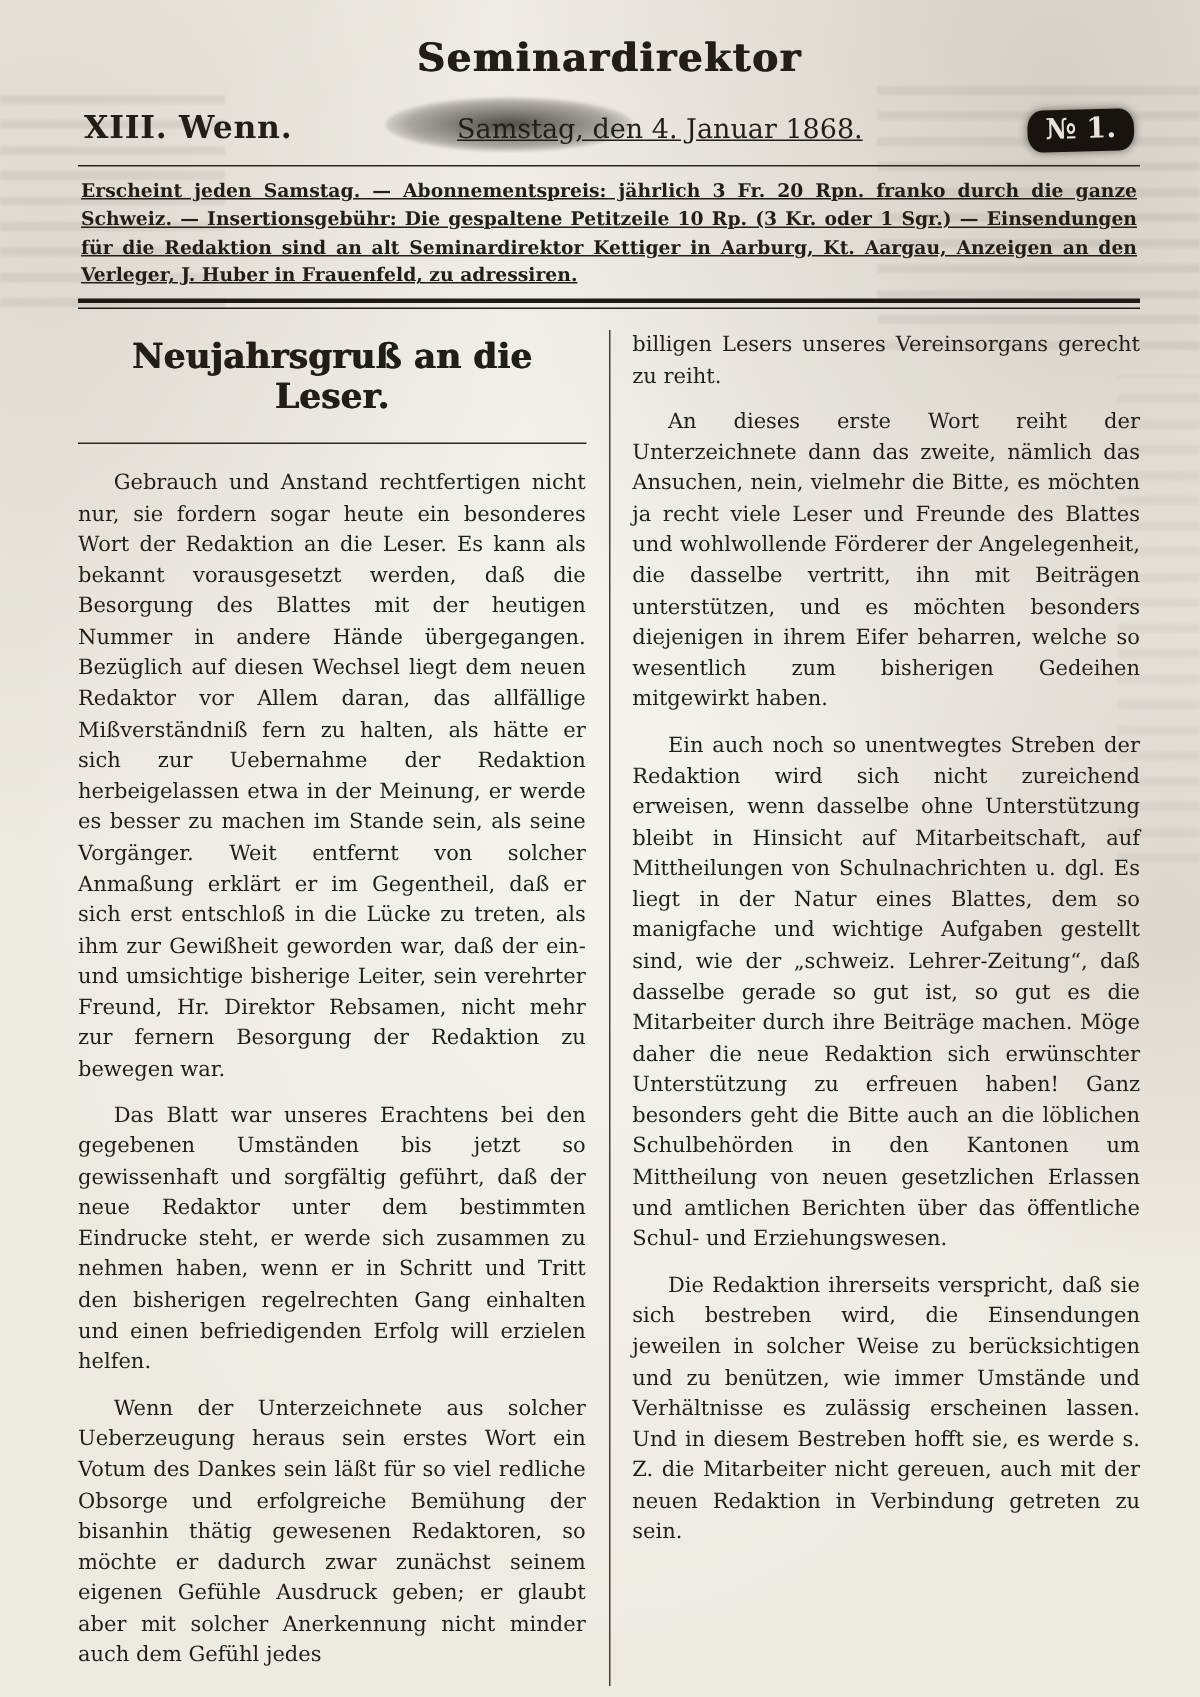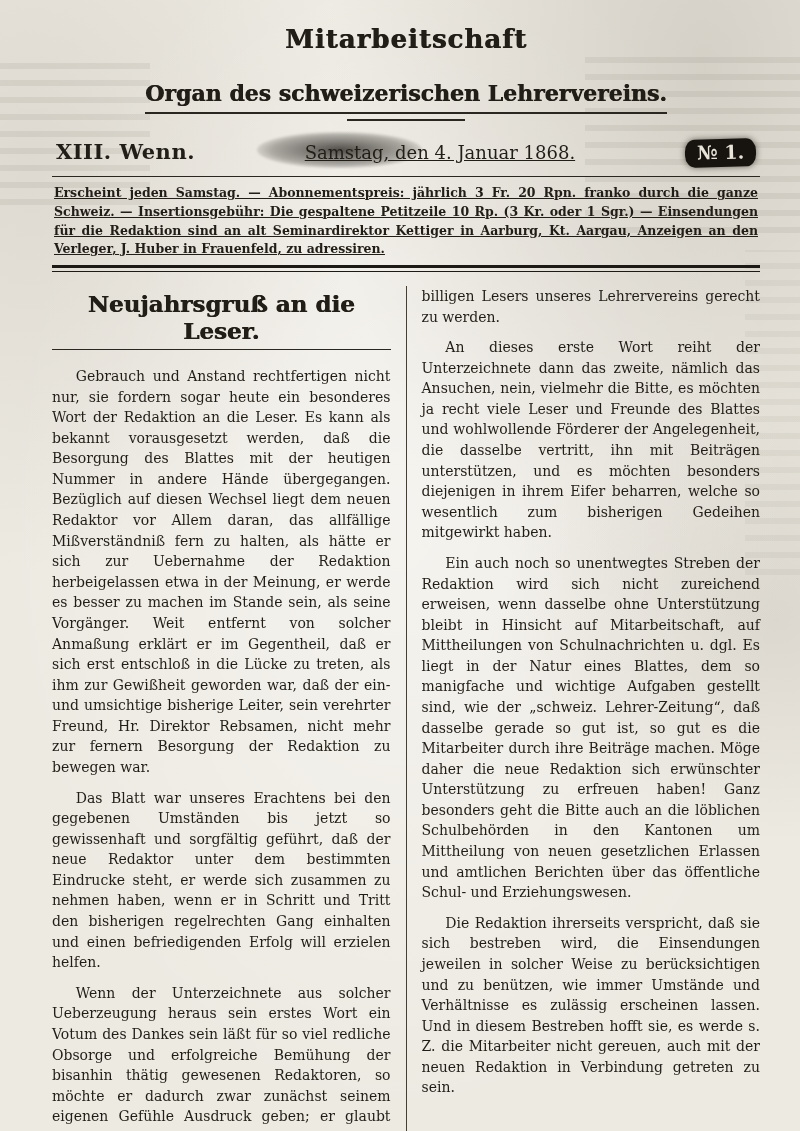--- a/index.html
+++ b/index.html
@@ -86,43 +86,39 @@
   
   .columns{ display:flex; align-items:stretch; margin-top:14px; }
   .col{ flex:1 1 0; min-width:0; }
   .col-left{ padding-right:15px; }
   .col-right{ padding-left:15px; }
   .col-divider{ width:1px; background:#443e35; }
 
   .article-heading{ text-align:center; font-size:23px; font-weight:bold; margin:4px 0 16px; }
   .article-heading span{
     display:inline-block; border-bottom:1.5px solid #2a2620;
-    padding-bottom:5px; text-shadow:.6px 0 0 currentColor;
+    padding-bottom:17px; text-shadow:.6px 0 0 currentColor;
   }
   .para{
     font-size:14px; line-height:1.47; text-align:justify;
     margin-bottom:10px; hyphens:auto; -webkit-hyphens:auto;
   }
   .para.indent{ text-indent:1.7em; }
 </style>
 </head>
 <body>
 
 <div class="page">
   <div class="bleed bleed-tr"></div>
   <div class="bleed bleed-tl"></div>
   <div class="bleed bleed-re"></div>
 
   <div class="content">
     <header>
-      <div class="kicker">Mitarbeitschaft</div>
-      <div class="subtitle-wrap">
-        <div class="subtitle">Organ des schweizerischen Lehrervereins.</div>
-        <div class="subtitle-rule-short"></div>
-      </div>
+      <div class="kicker">Seminardirektor</div>
     </header>
 
     <div class="masthead">
       <div class="smudge-date"></div>
       <span class="volume">XIII. Wenn.</span>
       <span class="date">Samstag, den 4. Januar 1868.</span>
       <span class="issue">№ 1.</span>
     </div>
 
     <div class="rule-thin"></div>
@@ -137,21 +133,21 @@
           <span>Neujahrsgruß an die Leser.</span>
         </h2>
         <p class="para indent">Gebrauch und Anstand rechtfertigen nicht nur, sie fordern sogar heute ein besonderes Wort der Redaktion an die Leser. Es kann als bekannt vorausgesetzt werden, daß die Besorgung des Blattes mit der heutigen Nummer in andere Hände übergegangen. Bezüglich auf diesen Wechsel liegt dem neuen Redaktor vor Allem daran, das allfällige Mißverständniß fern zu halten, als hätte er sich zur Uebernahme der Redaktion herbeigelassen etwa in der Meinung, er werde es besser zu machen im Stande sein, als seine Vorgänger. Weit entfernt von solcher Anmaßung erklärt er im Gegentheil, daß er sich erst entschloß in die Lücke zu treten, als ihm zur Gewißheit geworden war, daß der ein- und umsichtige bisherige Leiter, sein verehrter Freund, Hr. Direktor Rebsamen, nicht mehr zur fernern Besorgung der Redaktion zu bewegen war.</p>
         <p class="para indent">Das Blatt war unseres Erachtens bei den gegebenen Umständen bis jetzt so gewissenhaft und sorgfältig geführt, daß der neue Redaktor unter dem bestimmten Eindrucke steht, er werde sich zusammen zu nehmen haben, wenn er in Schritt und Tritt den bisherigen regelrechten Gang einhalten und einen befriedigenden Erfolg will erzielen helfen.</p>
         <p class="para indent">Wenn der Unterzeichnete aus solcher Ueberzeugung heraus sein erstes Wort ein Votum des Dankes sein läßt für so viel redliche Obsorge und erfolgreiche Bemühung der bisanhin thätig gewesenen Redaktoren, so möchte er dadurch zwar zunächst seinem eigenen Gefühle Ausdruck geben; er glaubt aber mit solcher Anerkennung nicht minder auch dem Gefühl jedes</p>
       </section>
 
       <div class="col-divider"></div>
 
       <section class="col col-right">
-        <p class="para">billigen Lesers unseres Lehrervereins gerecht zu werden.</p>
+        <p class="para">billigen Lesers unseres Vereinsorgans gerecht zu reiht.</p>
         <p class="para indent">An dieses erste Wort reiht der Unterzeichnete dann das zweite, nämlich das Ansuchen, nein, vielmehr die Bitte, es möchten ja recht viele Leser und Freunde des Blattes und wohlwollende Förderer der Angelegenheit, die dasselbe vertritt, ihn mit Beiträgen unterstützen, und es möchten besonders diejenigen in ihrem Eifer beharren, welche so wesentlich zum bisherigen Gedeihen mitgewirkt haben.</p>
         <p class="para indent">Ein auch noch so unentwegtes Streben der Redaktion wird sich nicht zureichend erweisen, wenn dasselbe ohne Unterstützung bleibt in Hinsicht auf Mitarbeitschaft, auf Mittheilungen von Schulnachrichten u. dgl. Es liegt in der Natur eines Blattes, dem so manigfache und wichtige Aufgaben gestellt sind, wie der „schweiz. Lehrer-Zeitung“, daß dasselbe gerade so gut ist, so gut es die Mitarbeiter durch ihre Beiträge machen. Möge daher die neue Redaktion sich erwünschter Unterstützung zu erfreuen haben! Ganz besonders geht die Bitte auch an die löblichen Schulbehörden in den Kantonen um Mittheilung von neuen gesetzlichen Erlassen und amtlichen Berichten über das öffentliche Schul- und Erziehungswesen.</p>
         <p class="para indent">Die Redaktion ihrerseits verspricht, daß sie sich bestreben wird, die Einsendungen jeweilen in solcher Weise zu berücksichtigen und zu benützen, wie immer Umstände und Verhältnisse es zulässig erscheinen lassen. Und in diesem Bestreben hofft sie, es werde s. Z. die Mitarbeiter nicht gereuen, auch mit der neuen Redaktion in Verbindung getreten zu sein.</p>
 
       </section>
     </main>
   </div>
 </div>
 
 </body></html>

